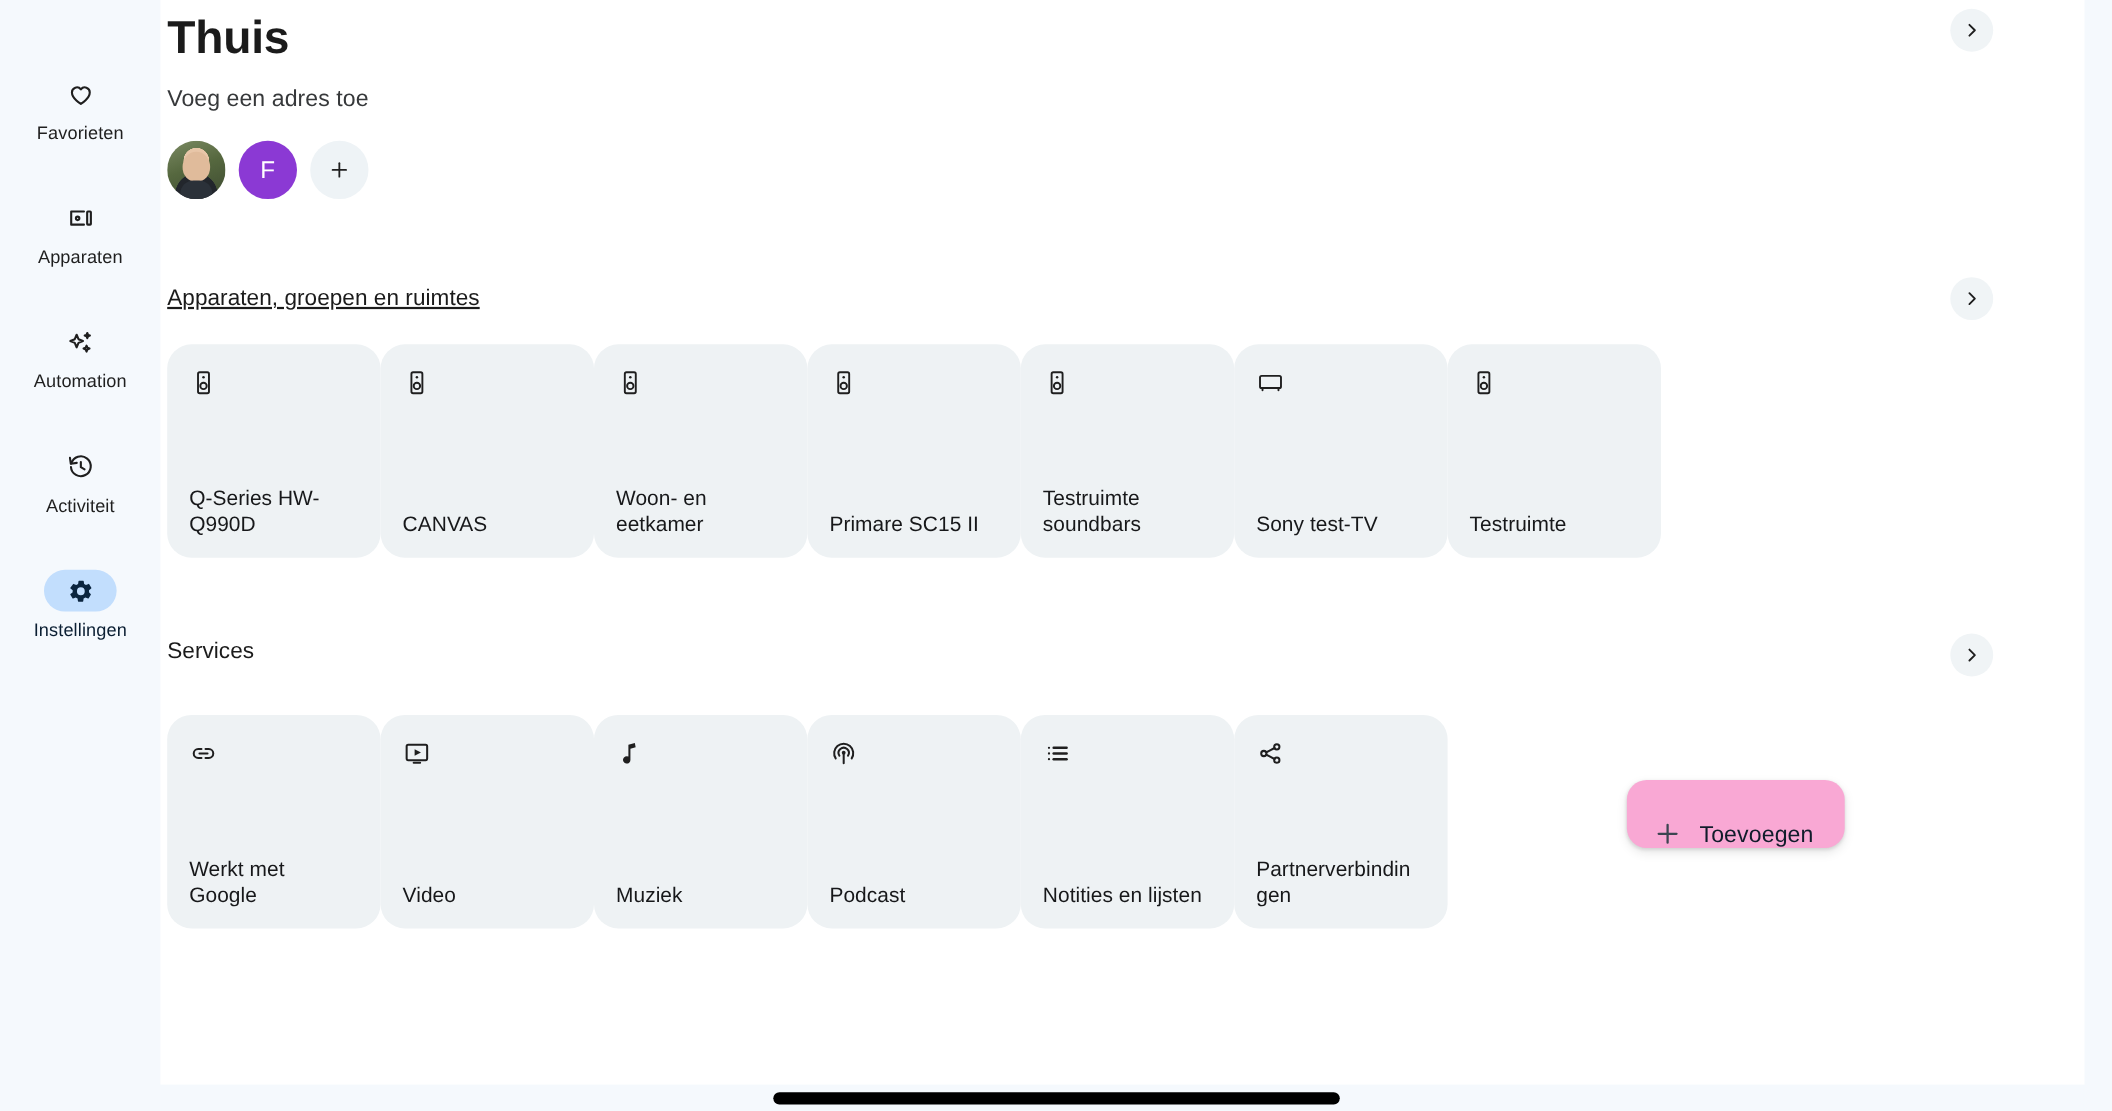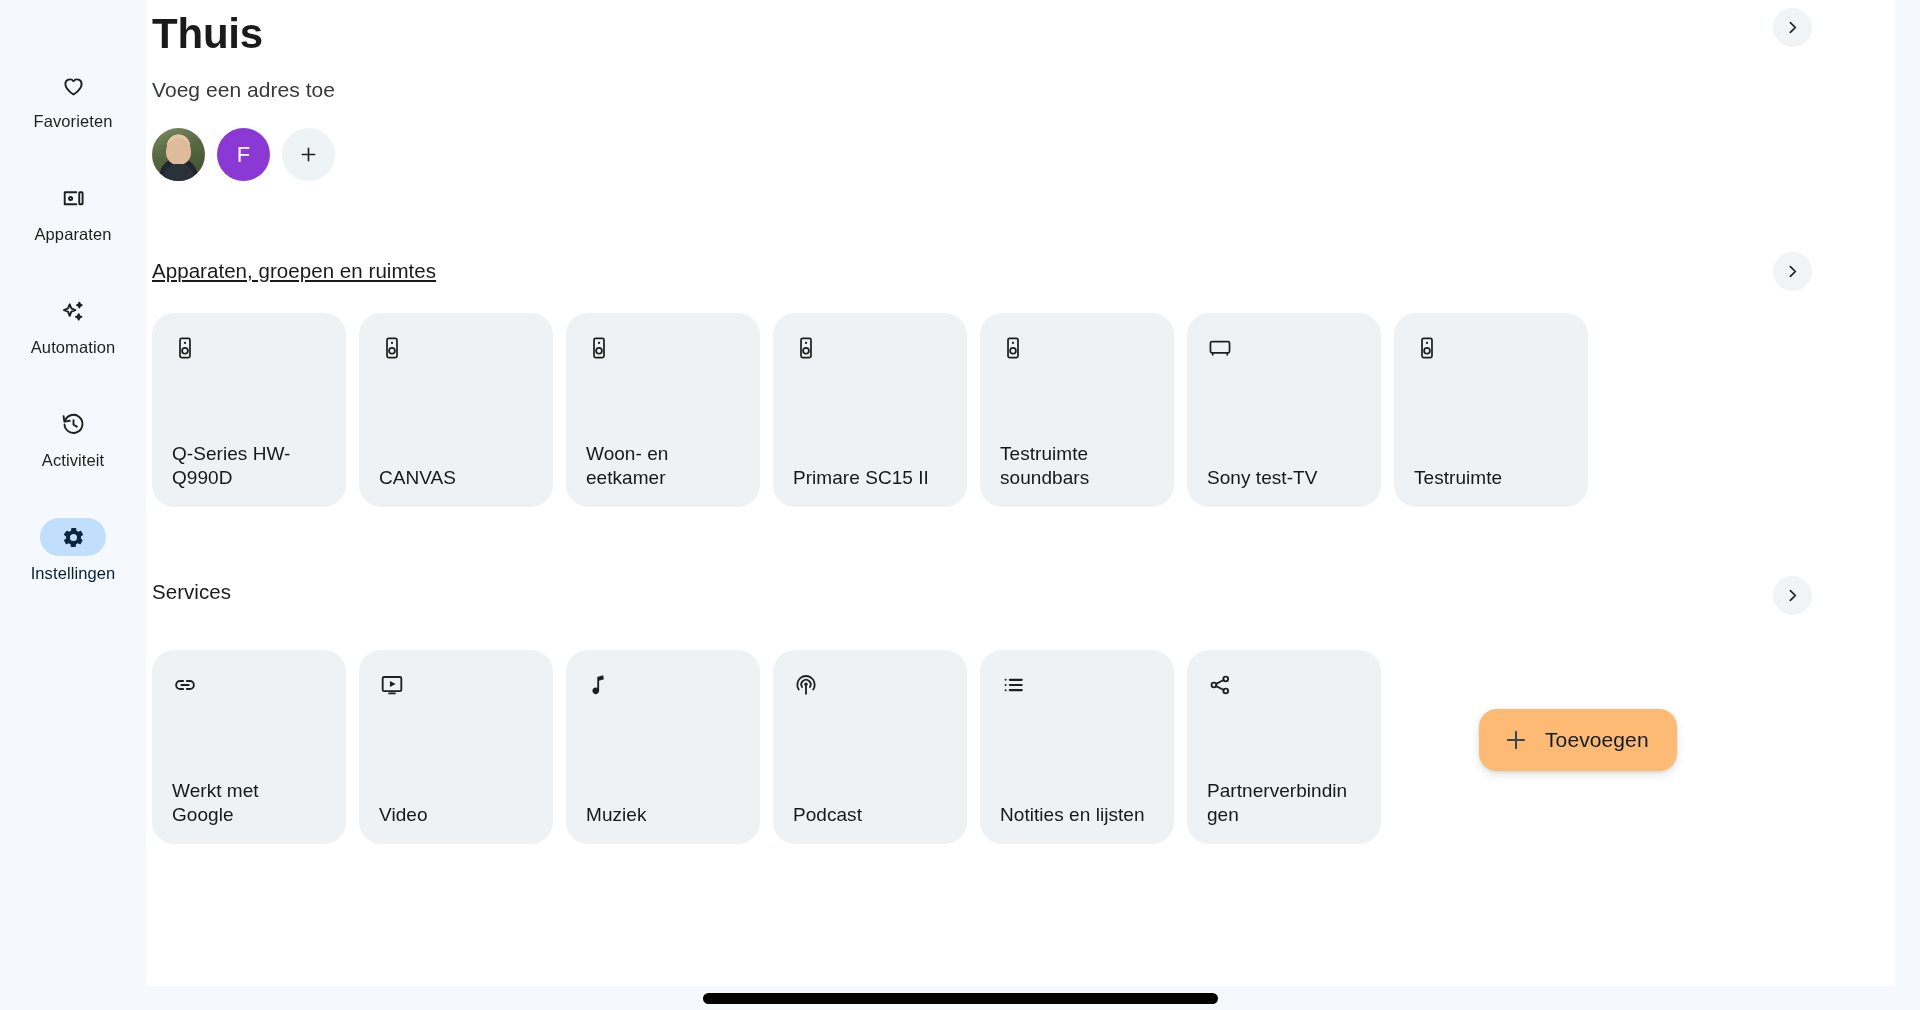--- a/index.html
+++ b/index.html
@@ -170,21 +170,20 @@
     cursor: pointer;
     border: none;
     padding: 0;
   }
   .arrow-btn svg { display: block; }
 
   
   .card-row {
     position: absolute;
     display: flex;
-    gap: 13px;
   }
   .card {
     width: 194px;
     height: 194px;
     border-radius: 22px;
     background: #eef2f4;
     box-sizing: border-box;
     padding: 22px 20px 18px 20px;
     display: flex;
     flex-direction: column;
@@ -202,23 +201,23 @@
     max-width: 150px;
     word-break: break-word;
   }
 
   
   .fab {
     position: absolute;
     left: 1333px; top: 709px;
     height: 62px;
     border-radius: 18px;
-    background: #fdba74;
-    display: flex;
-    align-items: center;
+    background: #f9a8d4;
+    display: flex;
+    align-items: flex-end;
     gap: 16px;
     padding: 0 28px 0 24px;
     box-shadow: 0 1px 3px rgba(0,0,0,0.10), 0 4px 10px rgba(0,0,0,0.10);
     cursor: pointer;
     border: none;
   }
   .fab-label {
     font-size: 21px;
     color: #111c2b;
     letter-spacing: 0.1px;

